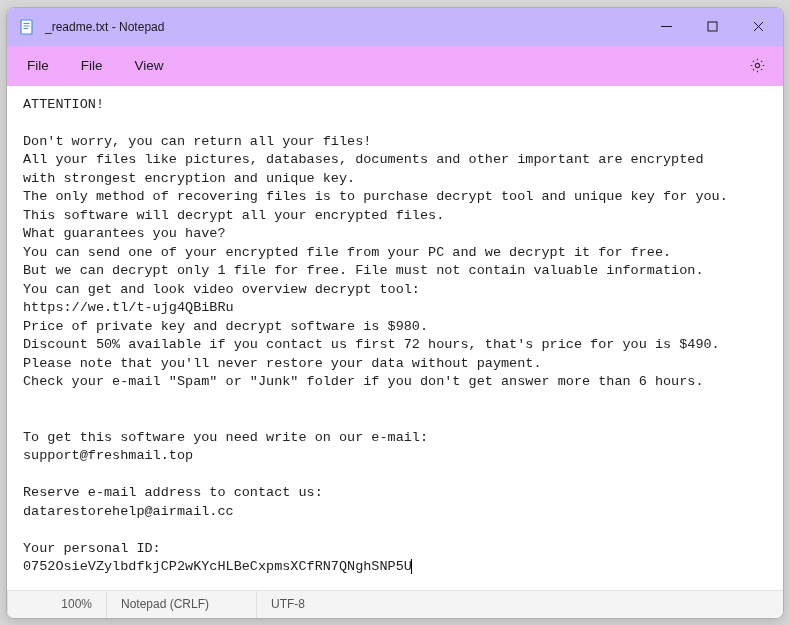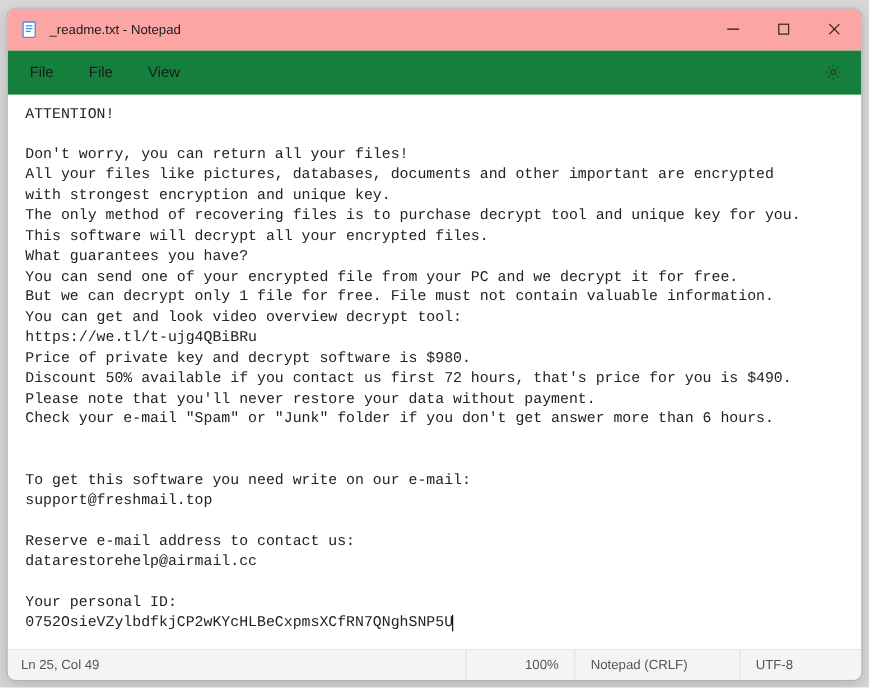--- a/index.html
+++ b/index.html
@@ -22,21 +22,21 @@
       box-shadow: 0 4px 14px rgba(0,0,0,0.15);
       display: flex;
       flex-direction: column;
       overflow: hidden;
     }
     .titlebar {
       height: 38px;
       display: flex;
       align-items: center;
       padding: 0 2px 0 12px;
-      background: #fca5a5;
+      background: #c4b5fd;
       flex-shrink: 0;
     }
     .title-icon {
       width: 16px; height: 16px;
       margin-right: 10px;
       display: flex; align-items: center; justify-content: center;
     }
     .title-text {
       font-size: 12px;
       color: #1a1a1a;
@@ -49,21 +49,21 @@
       align-items: center;
       justify-content: center;
       color: #1a1a1a;
     }
     .win-btn svg { width: 11px; height: 11px; }
     .menubar {
       height: 40px;
       display: flex;
       align-items: center;
       padding: 0 8px 0 4px;
-      background: #15803d;
+      background: #f0abfc;
       flex-shrink: 0;
     }
     .menu-item {
       font-size: 13.5px;
       color: #1a1a1a;
       padding: 6px 16px;
       border-radius: 4px;
     }
     .menu-spacer { flex: 1; }
     .gear {
@@ -181,19 +181,18 @@
 To get this software you need write on our e-mail:
 support@freshmail.top
 
 Reserve e-mail address to contact us:
 datarestorehelp@airmail.cc
 
 Your personal ID:
 0752OsieVZylbdfkjCP2wKYcHLBeCxpmsXCfRN7QNghSNP5U</span><span class="caret"></span></div>
 
   <div class="statusbar">
-    <div class="status-cell status-left">Ln 25, Col 49</div>
     <div class="status-cell status-zoom">100%</div>
     <div class="status-cell status-le">Notepad (CRLF)</div>
     <div class="status-cell status-enc">UTF-8</div>
   </div>
 
 </div>
 
 </body></html>

